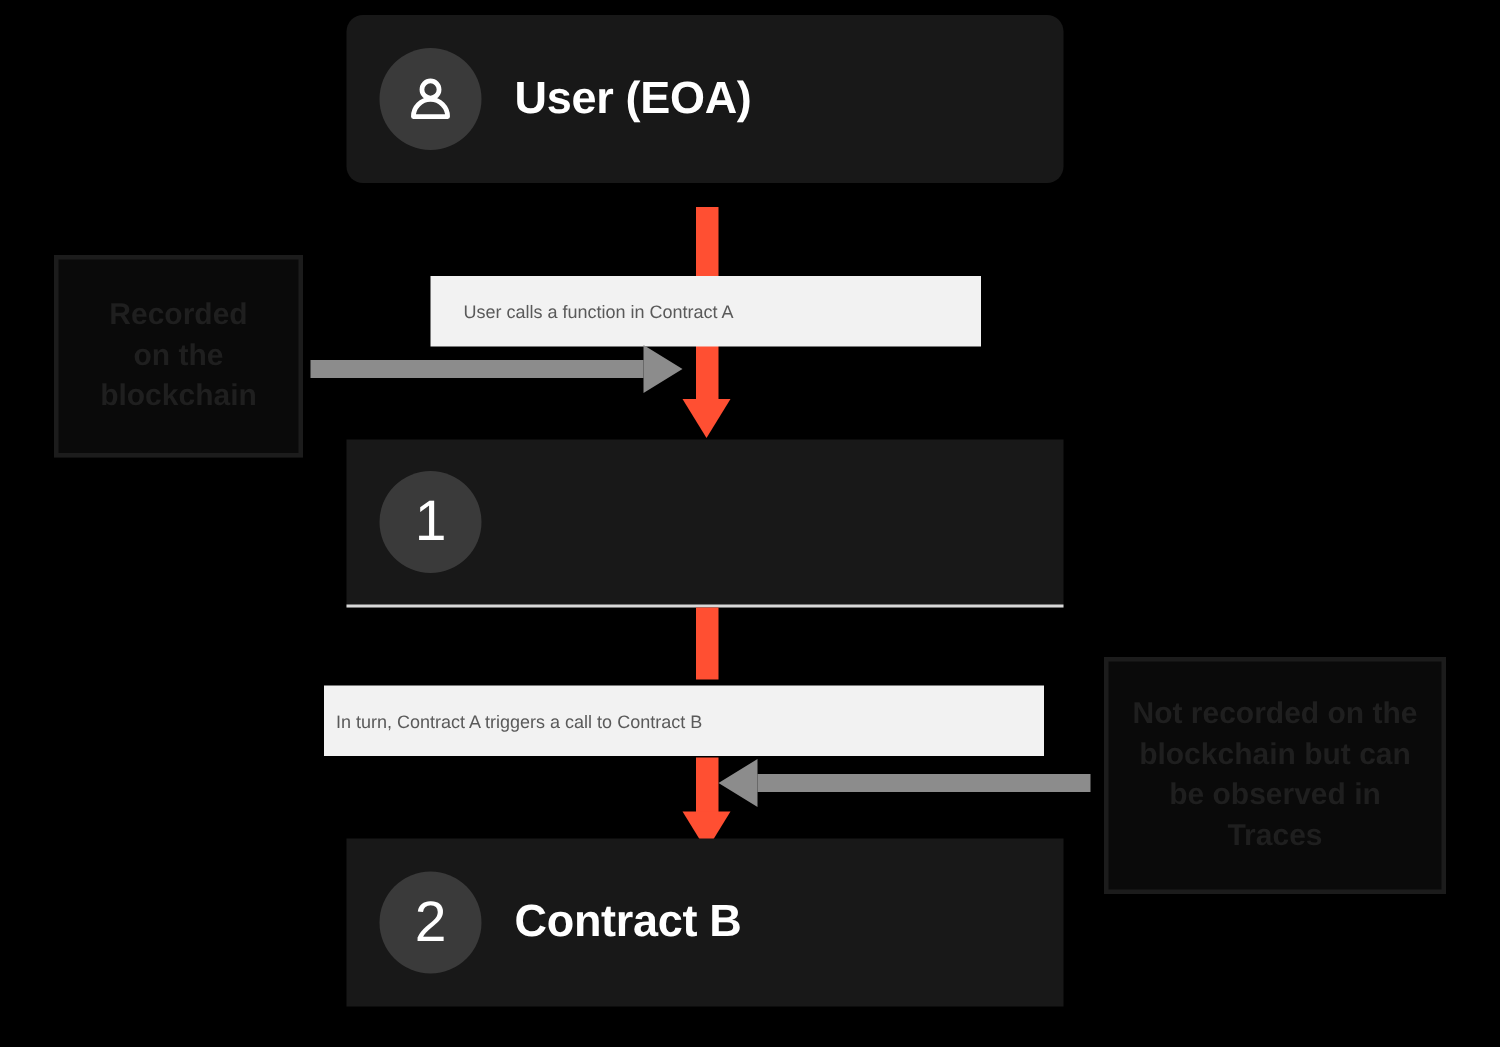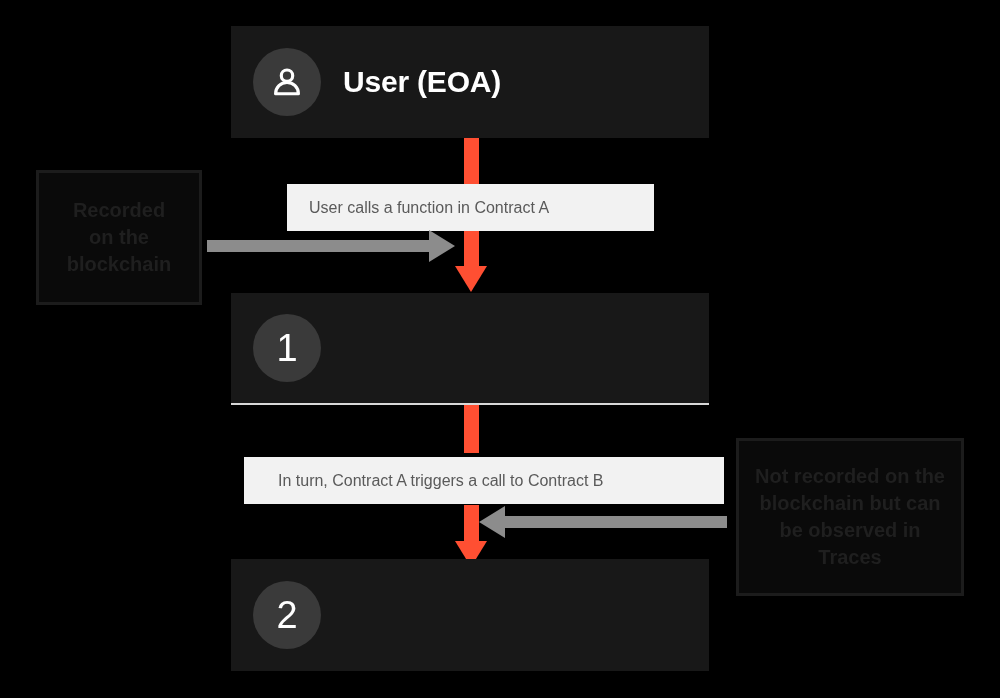--- a/index.html
+++ b/index.html
@@ -24,21 +24,21 @@
     position: absolute;
     left: 231px;
     width: 478px;
     height: 112px;
     background: #181818;
     display: flex;
     align-items: center;
     box-sizing: border-box;
     padding-left: 22px;
   }
-  .node-user     { top: 26px; }
+  .node-user     { top: 10px; border-radius: 11px; }
   .node-contract-a { top: 293px; border-bottom: 2px solid #d8d8d8; }
   .node-contract-b { top: 559px; }
 
   .node-badge {
     width: 68px;
     height: 68px;
     border-radius: 50%;
     background: #3a3a3a;
     flex: 0 0 auto;
     display: flex;
@@ -82,39 +82,39 @@
     border-top: 26px solid #ff4f32;
   }
   .rhead-1 { top: 266px; }
   .rhead-2 { top: 541px; }
 
   
   .edge-label {
     position: absolute;
     background: #f2f2f2;
     color: #5a5a5a;
-    font-size: 16px;
+    font-size: 12px;
     display: flex;
     align-items: center;
     box-sizing: border-box;
     white-space: nowrap;
   }
   .edge-label-1 {
     left: 287px;
     top: 184px;
     width: 367px;
     height: 47px;
     padding-left: 22px;
   }
   .edge-label-2 {
-    left: 244px;
+    left: 216px;
     top: 457px;
     width: 480px;
     height: 47px;
-    padding-left: 34px;
+    padding-left: 8px;
   }
 
   
   .annot {
     position: absolute;
     background: #0a0a0a;
     border: 3px solid #1c1c1c;
     box-sizing: border-box;
     display: flex;
     flex-direction: column;
@@ -199,20 +199,21 @@
   <div class="rconn rconn-2a"></div>
   <div class="rconn rconn-2b"></div>
   <div class="rhead rhead-2"></div>
 
   <div class="edge-label edge-label-2">
     <span>In turn, Contract A triggers a call to Contract B</span>
   </div>
 
   <div class="node node-contract-b">
     <div class="node-badge">2</div>
+    <div class="node-title">Contract B</div>
   </div>
 
   <div class="annot annot-left">
     <div>Recorded</div>
     <div>on the</div>
     <div>blockchain</div>
   </div>
   <div class="garrow garrow-left"></div>
   <div class="ghead ghead-left"></div>
 

